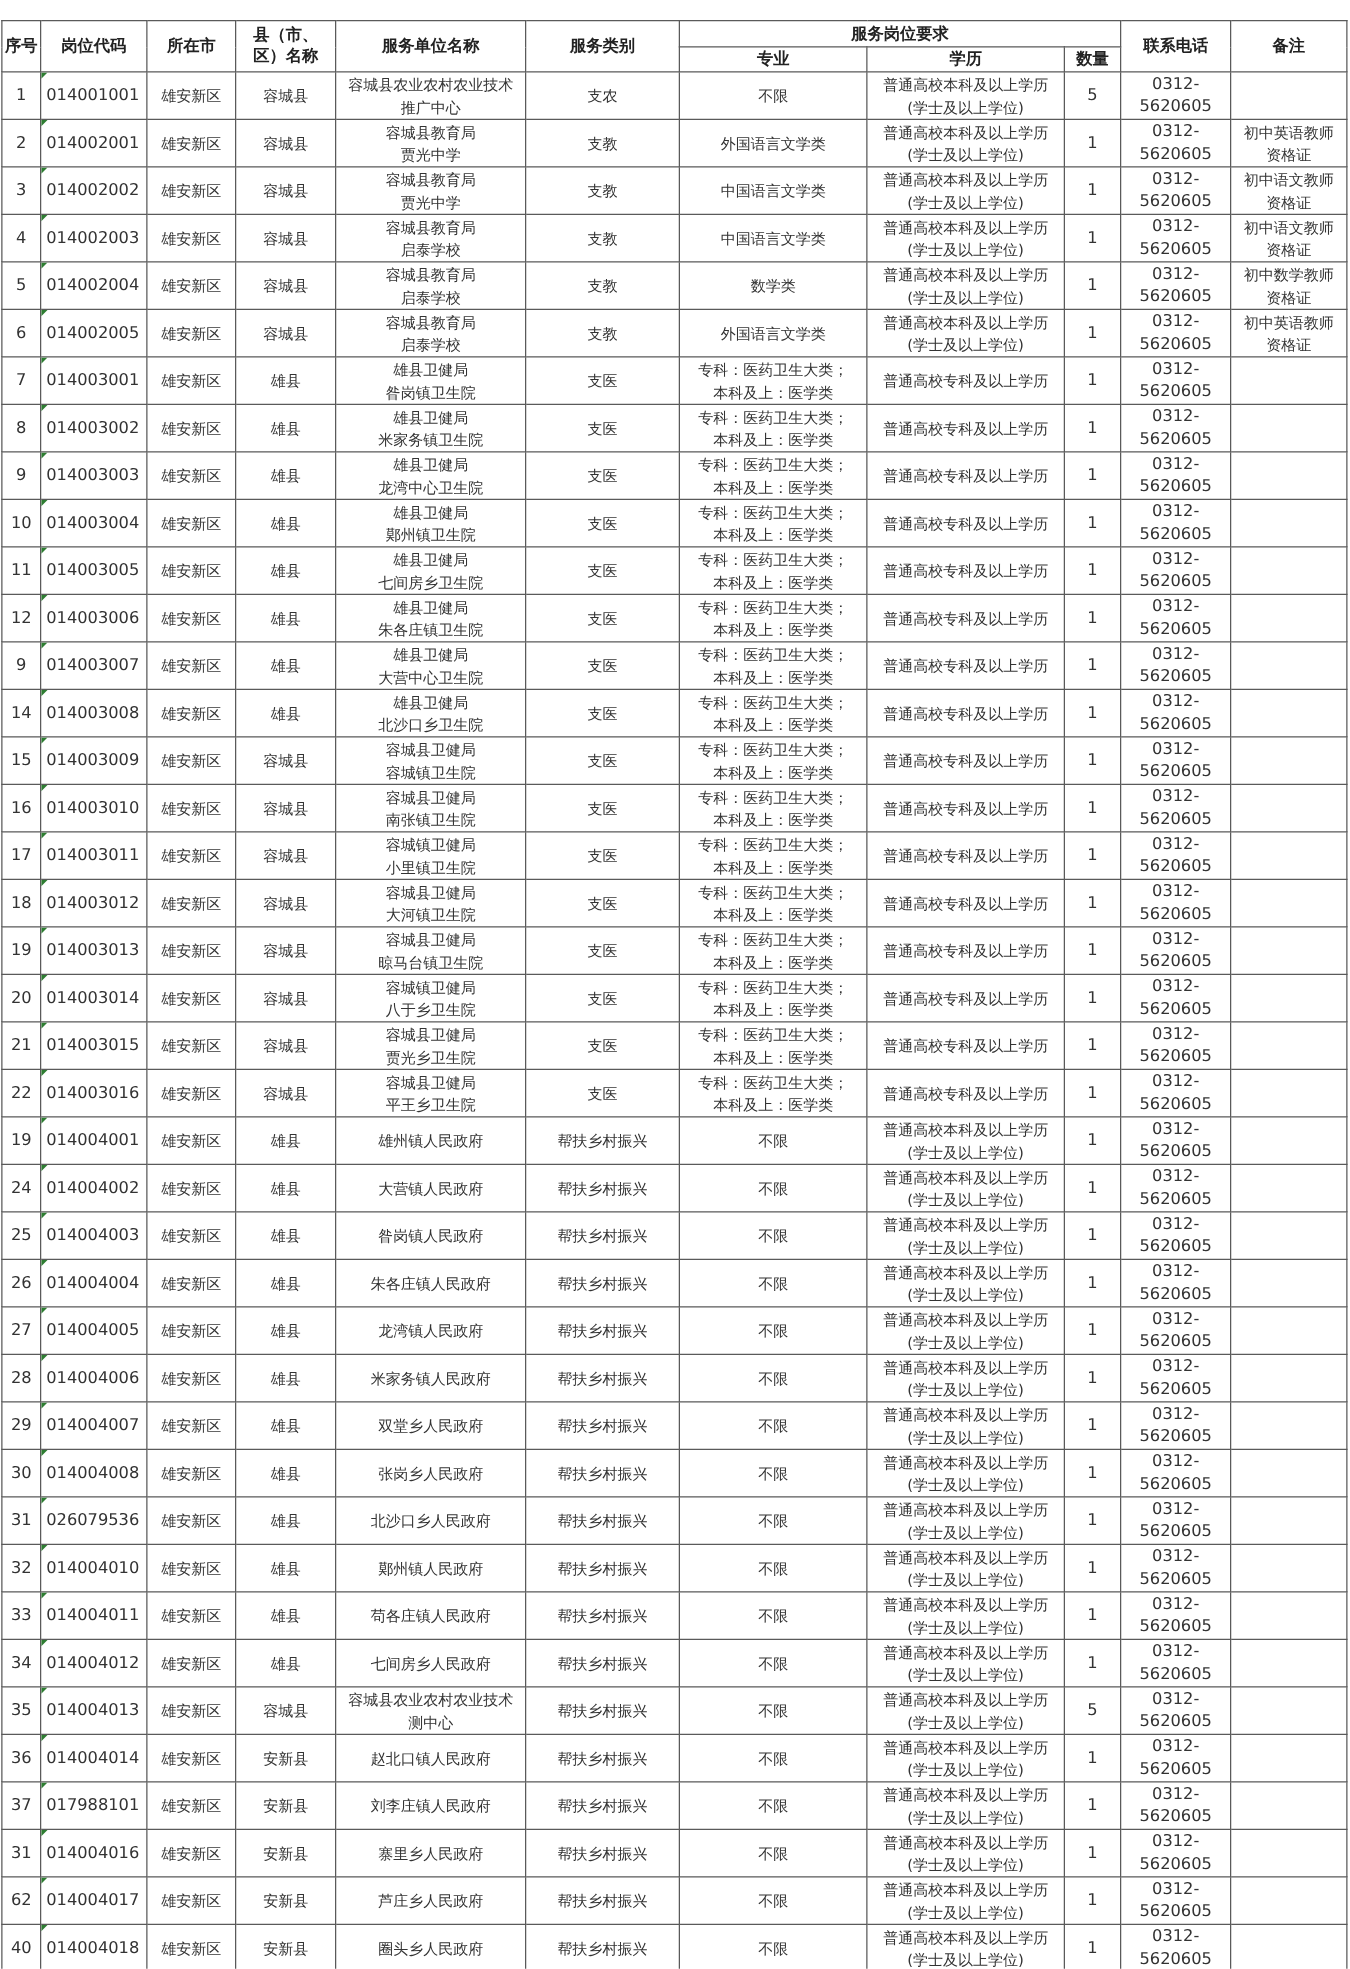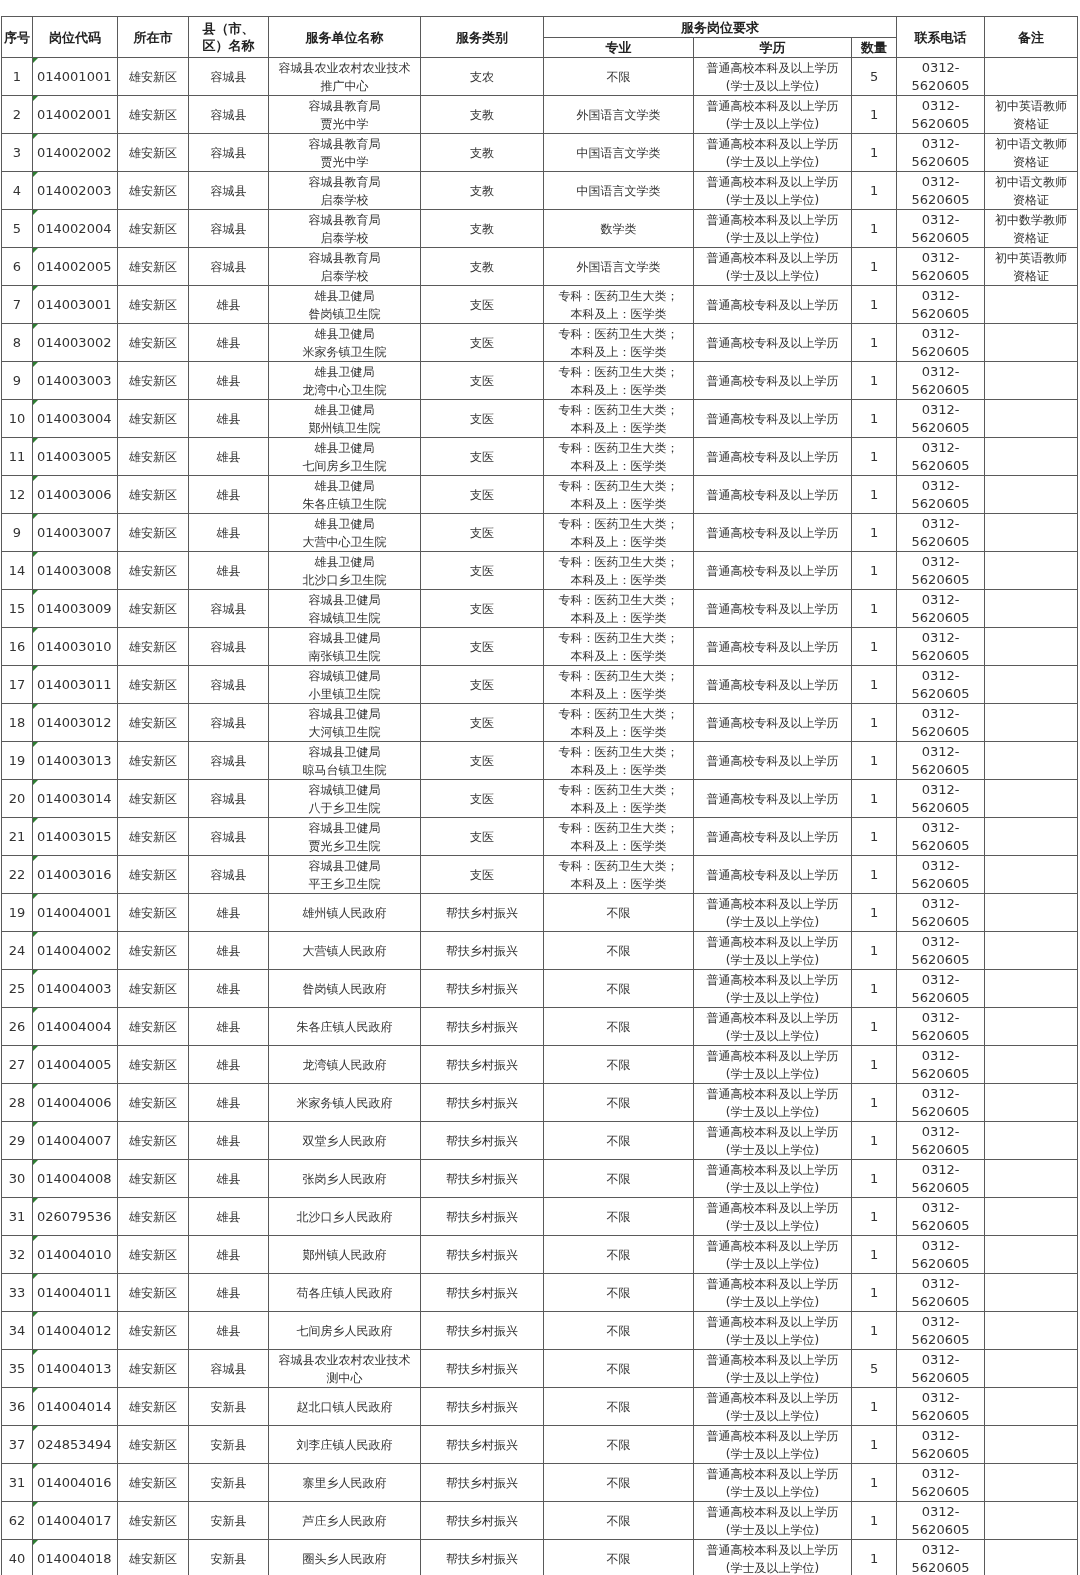--- a/index.html
+++ b/index.html
@@ -651,21 +651,21 @@
     <td class="edu">普通高校本科及以上学历
 (学士及以上学位)</td>
     <td class="num">1</td>
     <td class="tel">0312-
 5620605</td>
     <td class="note"></td>
   </tr>
 
   <tr>
     <td class="num">37</td>
-    <td class="code">024853494</td>
+    <td class="code">017988101</td>
     <td>雄安新区</td>
     <td>安新县</td>
     <td class="unit">刘李庄镇人民政府</td>
     <td>帮扶乡村振兴</td>
     <td class="major">不限</td>
     <td class="edu">普通高校本科及以上学历
 (学士及以上学位)</td>
     <td class="num">1</td>
     <td class="tel">0312-
 5620605</td>

